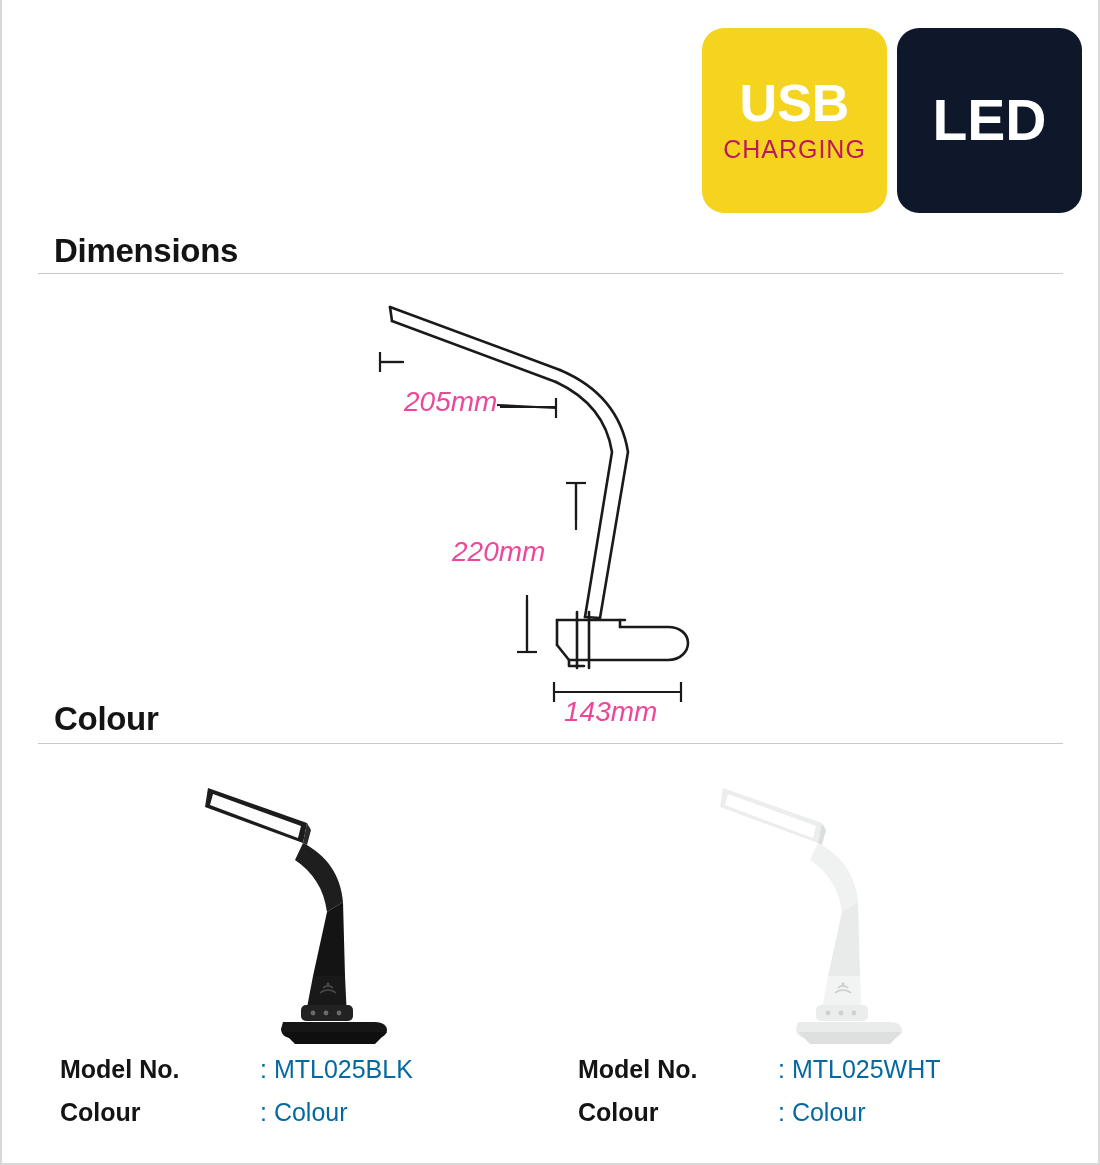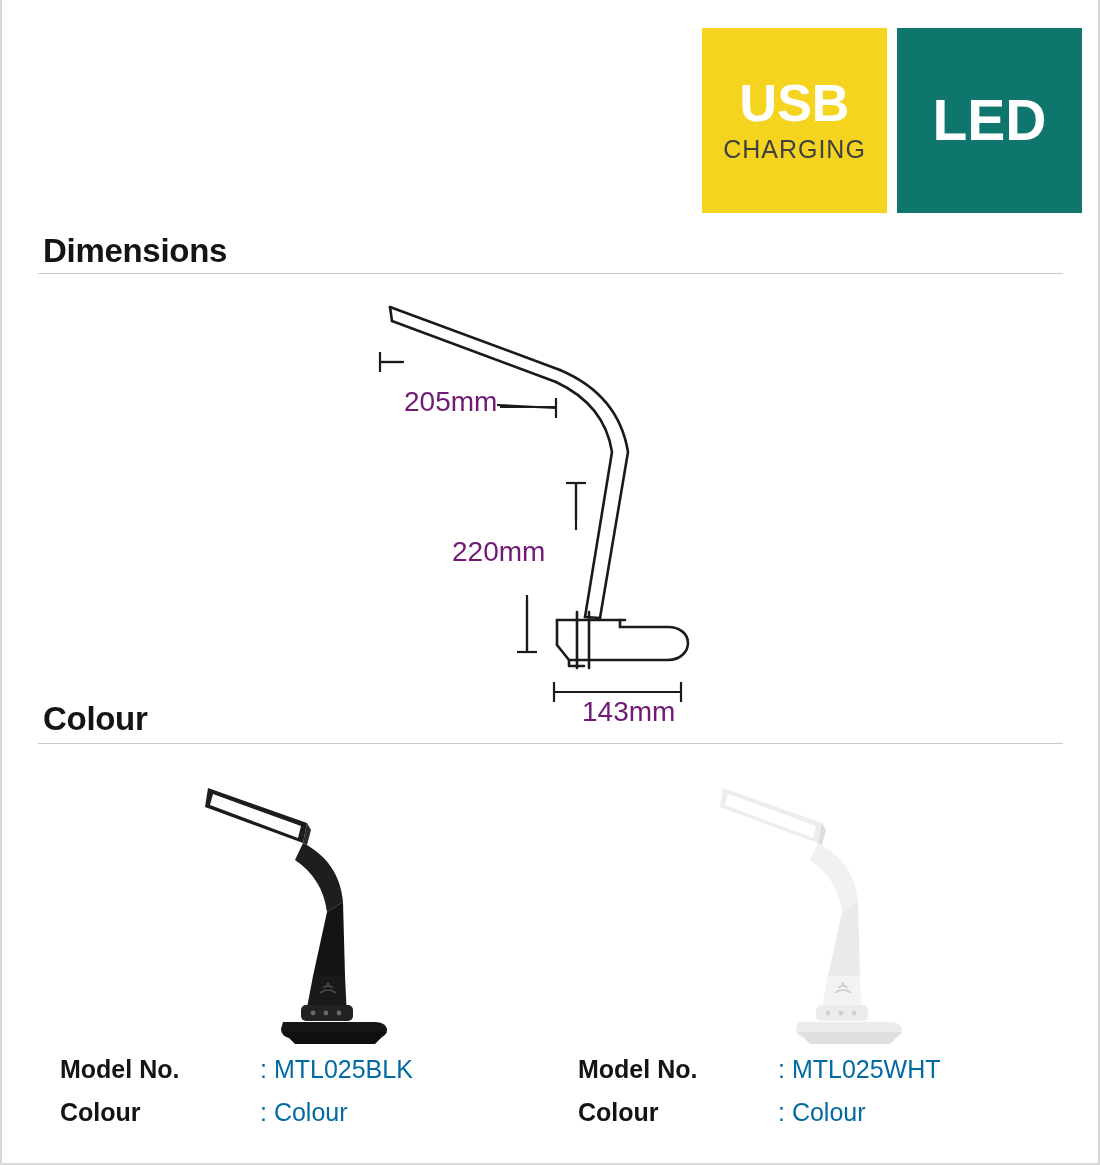--- a/index.html
+++ b/index.html
@@ -25,78 +25,80 @@
     gap: 10px;
   }
   .badge {
     width: 185px;
     height: 185px;
     display: flex;
     flex-direction: column;
     align-items: center;
     justify-content: center;
     box-sizing: border-box;
+    border-radius: 22px;
   }
   .badge-usb {
     background: #f4d41f;
   }
   .badge-led {
-    background: #0f766e;
+    background: #0f172a;
   }
   .badge-usb-main {
     color: #ffffff;
     font-size: 52px;
     font-weight: bold;
     line-height: 1;
     letter-spacing: 0px;
   }
   .badge-usb-sub {
-    color: #404040;
+    color: #be185d;
     font-size: 25px;
     font-weight: normal;
     letter-spacing: 1px;
     margin-top: 6px;
   }
   .badge-led-main {
     color: #ffffff;
     font-size: 57px;
     font-weight: bold;
     line-height: 1;
   }
 
   
   .section-heading {
     position: absolute;
-    left: 43px;
+    left: 54px;
     font-size: 33px;
     font-weight: bold;
     color: #141414;
     letter-spacing: -0.3px;
   }
   .rule {
     position: absolute;
     left: 38px;
     width: 1025px;
     height: 1px;
     background: #c9c9c9;
   }
 
   #heading-dimensions { top: 232px; }
   #rule-dimensions { top: 273px; }
   #heading-colours { top: 700px; }
   #rule-colours { top: 743px; }
   .dim-label {
     position: absolute;
     font-size: 28px;
-    color: #701a75;
+    color: #ec4899;
     white-space: nowrap;
+    font-style: italic;
   }
   #label-205 { top: 386px; left: 404px; }
   #label-220 { top: 536px; left: 452px; }
-  #label-143 { top: 696px; left: 582px; }
+  #label-143 { top: 696px; left: 564px; }
 
   
   .product {
     position: absolute;
     width: 460px;
   }
   #product-black { left: 45px; top: 760px; }
   #product-white { left: 560px; top: 760px; }
 
   .product-image {

